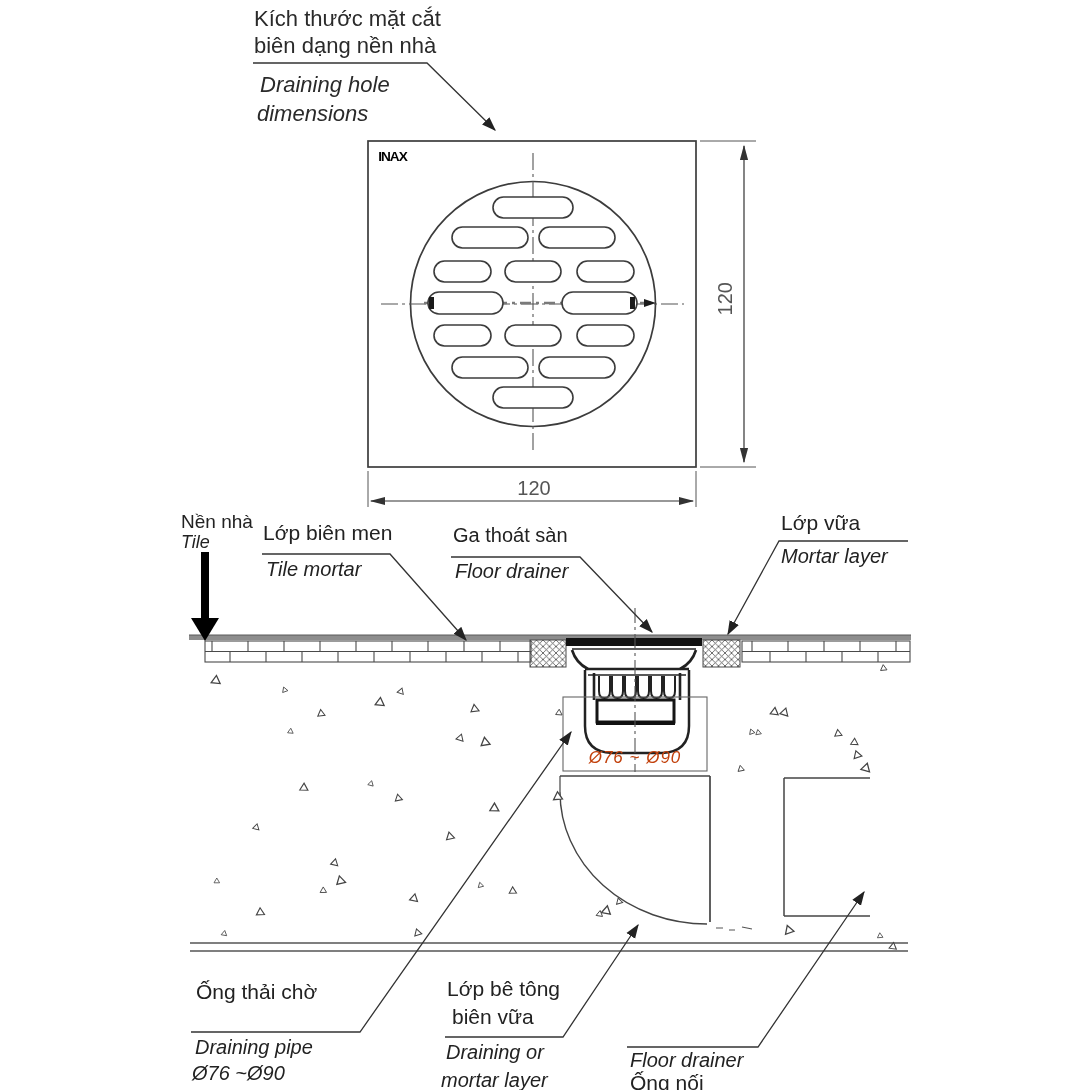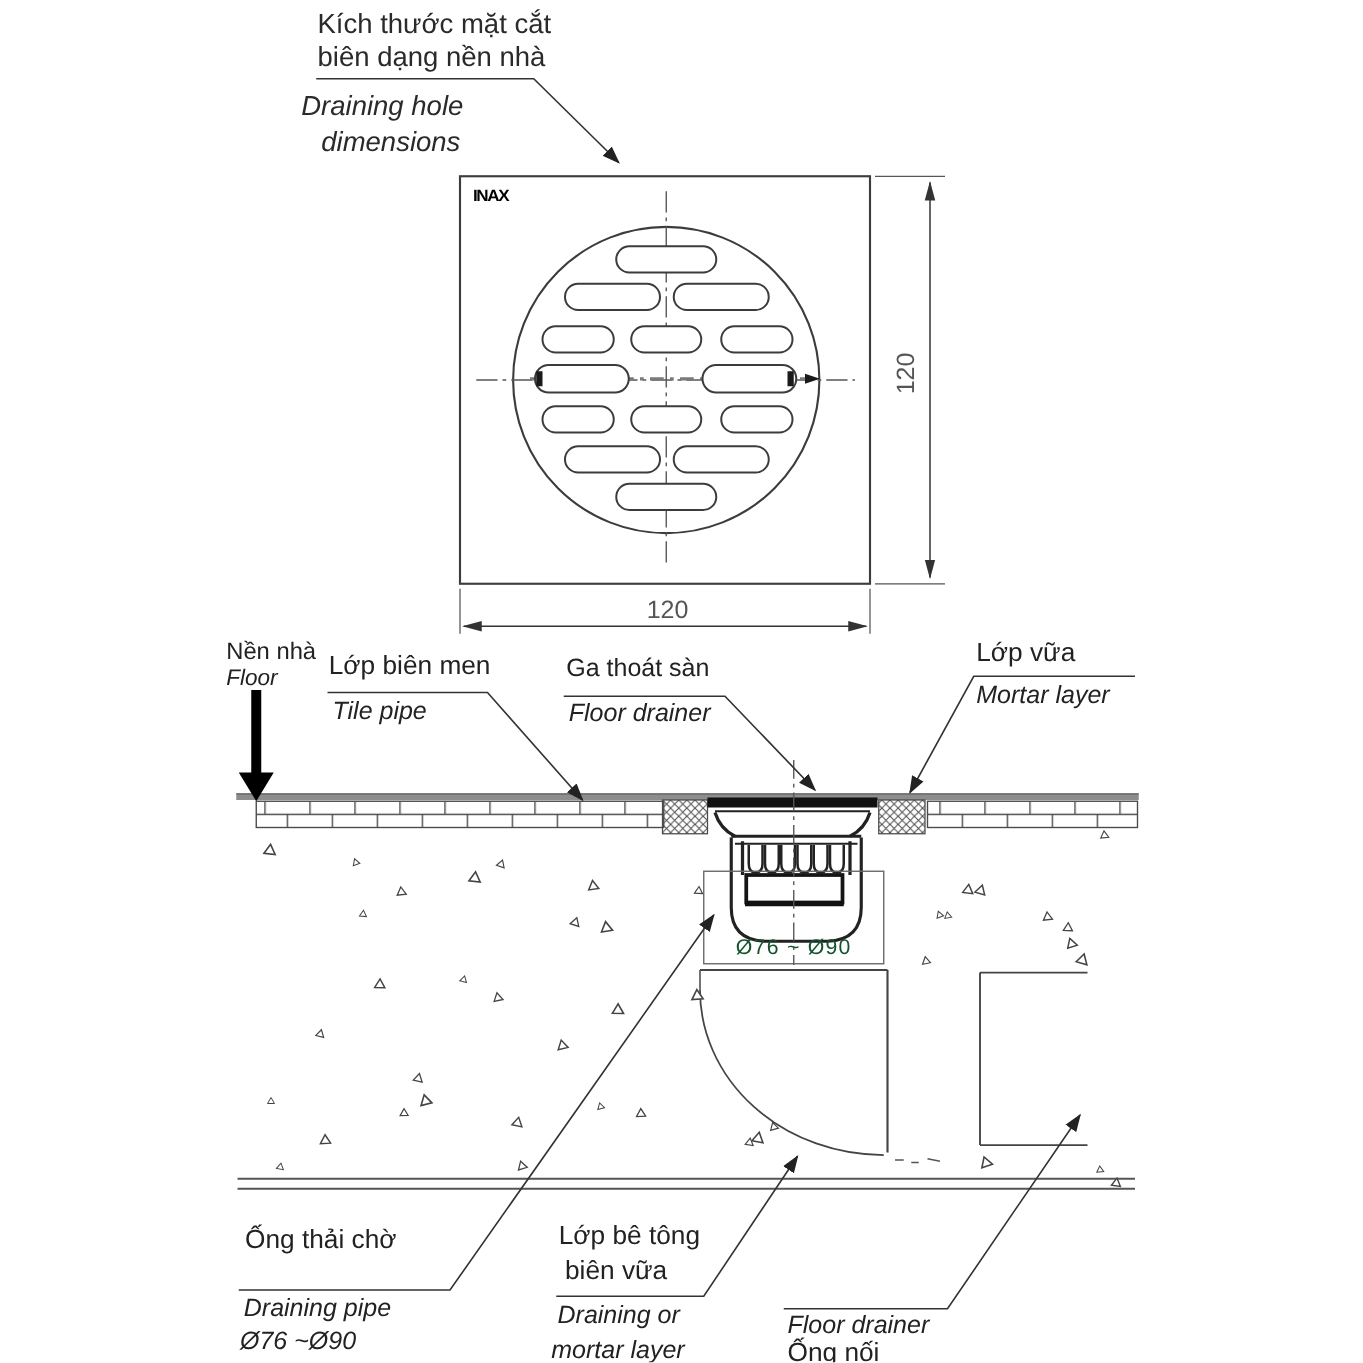--- a/index.html
+++ b/index.html
@@ -5,21 +5,21 @@
   html,body{margin:0;padding:0;background:#ffffff;}
   .stage{position:relative;width:1090px;height:1090px;background:#ffffff;overflow:hidden;
          font-family:"Liberation Sans","DejaVu Sans",sans-serif;color:#222;padding-left:24px;}
   .stage svg{position:absolute;left:0;top:0;}
   .lbl{position:absolute;white-space:nowrap;line-height:1.18;}
   .vi{font-size:21px;color:#222;}
   .vi-big{font-size:22px;color:#2a2a2a;}
   .en{font-size:20px;font-style:italic;color:#222;}
   .en-big{font-size:22px;font-style:italic;color:#2a2a2a;}
   .dim{font-size:20px;color:#555;}
-  .dim-sm{font-size:17px;color:#14532d;letter-spacing:1px;}
+  .dim-sm{font-size:17px;color:#c2410c;letter-spacing:1px;font-style:italic;}
   .rot{transform:rotate(-90deg);transform-origin:center center;text-align:center;}
   .ctr{text-align:center;}
   .logo{font-size:13px;font-weight:bold;color:#000;letter-spacing:-1px;transform:scaleX(1.05);}
 </style>
 </head>
 <body>
 
 <div class="stage">
 
   <svg width="1090" height="1090" viewBox="0 0 1090 1090">
@@ -184,33 +184,33 @@
           <polygon points="0,6 3.5,0 7,6" transform="translate(771,707) scale(1.16) rotate(7)"></polygon>
           <polygon points="0,6 3.5,0 7,6" transform="translate(748,730) scale(0.80) rotate(-20)"></polygon>
           <polygon points="0,6 3.5,0 7,6" transform="translate(834,730) scale(1.04) rotate(-7)"></polygon>
           <polygon points="0,6 3.5,0 7,6" transform="translate(212,675) scale(1.28) rotate(6)"></polygon>
         </g>
     </g>
   </svg>
 
   <div class="lbl vi-big" style="left:254px;top:6px">Kích thước mặt cắt</div>
   <div class="lbl vi-big" style="left:254px;top:33px">biên dạng nền nhà</div>
-  <div class="lbl en-big" style="left:241px;top:72px">Draining hole</div>
+  <div class="lbl en-big" style="left:260px;top:72px">Draining hole</div>
   <div class="lbl en-big" style="left:257px;top:101px">dimensions</div>
 
   <div class="lbl logo" style="left:379px;top:149px">INAX</div>
 
   <div class="lbl dim rot" style="left:703px;top:287px;width:46px">120</div>
   <div class="lbl dim ctr" style="left:505px;top:477px;width:58px">120</div>
 
   <div class="lbl vi" style="left:181px;top:511px;font-size:19px">Nền nhà</div>
-  <div class="lbl en" style="left:181px;top:532px;font-size:18px">Floor</div>
+  <div class="lbl en" style="left:181px;top:532px;font-size:18px">Tile</div>
 
   <div class="lbl vi" style="left:263px;top:521px">Lớp biên men</div>
-  <div class="lbl en" style="left:266px;top:558px">Tile pipe</div>
+  <div class="lbl en" style="left:266px;top:558px">Tile mortar</div>
 
   <div class="lbl vi" style="left:453px;top:524px;font-size:20px">Ga thoát sàn</div>
   <div class="lbl en" style="left:455px;top:560px">Floor drainer</div>
 
   <div class="lbl vi" style="left:781px;top:511px">Lớp vữa</div>
   <div class="lbl en" style="left:781px;top:545px">Mortar layer</div>
 
   <div class="lbl dim-sm ctr" style="left:583px;top:748px;width:104px">Ø76 ~ Ø90</div>
 
   <div class="lbl vi" style="left:196px;top:980px">Ống thải chờ</div>

